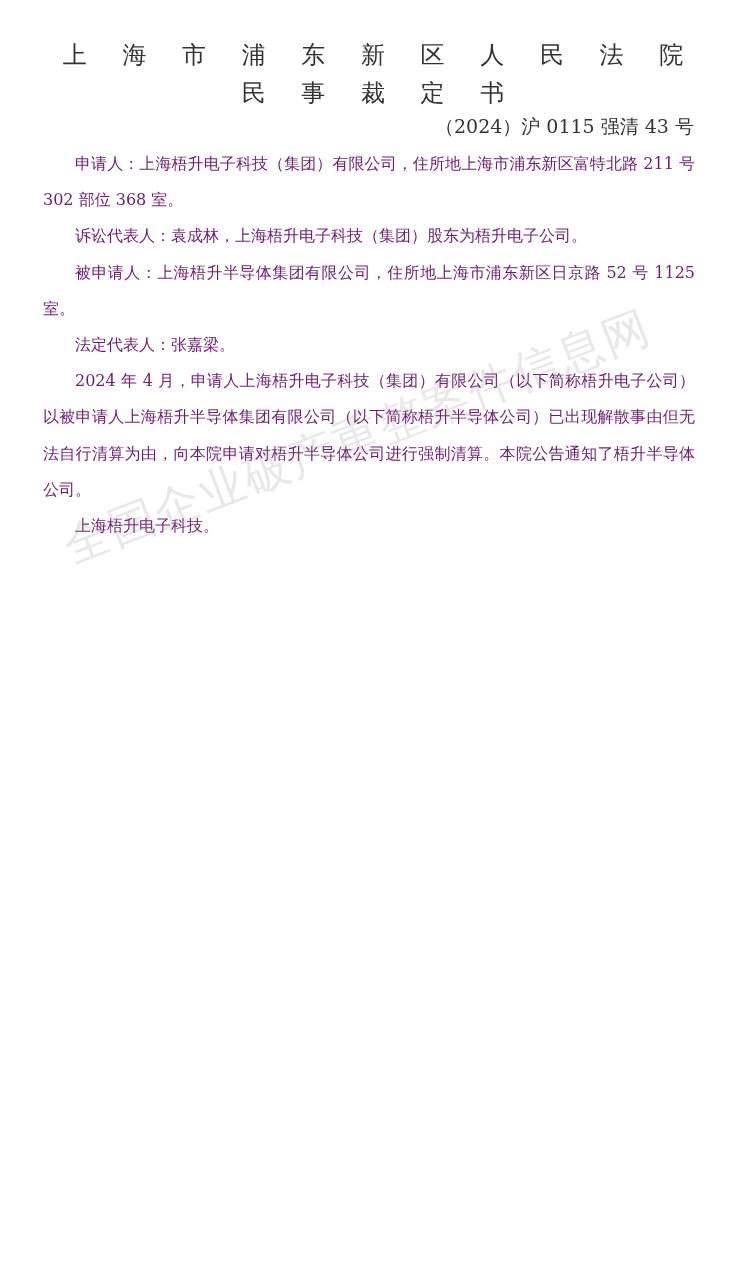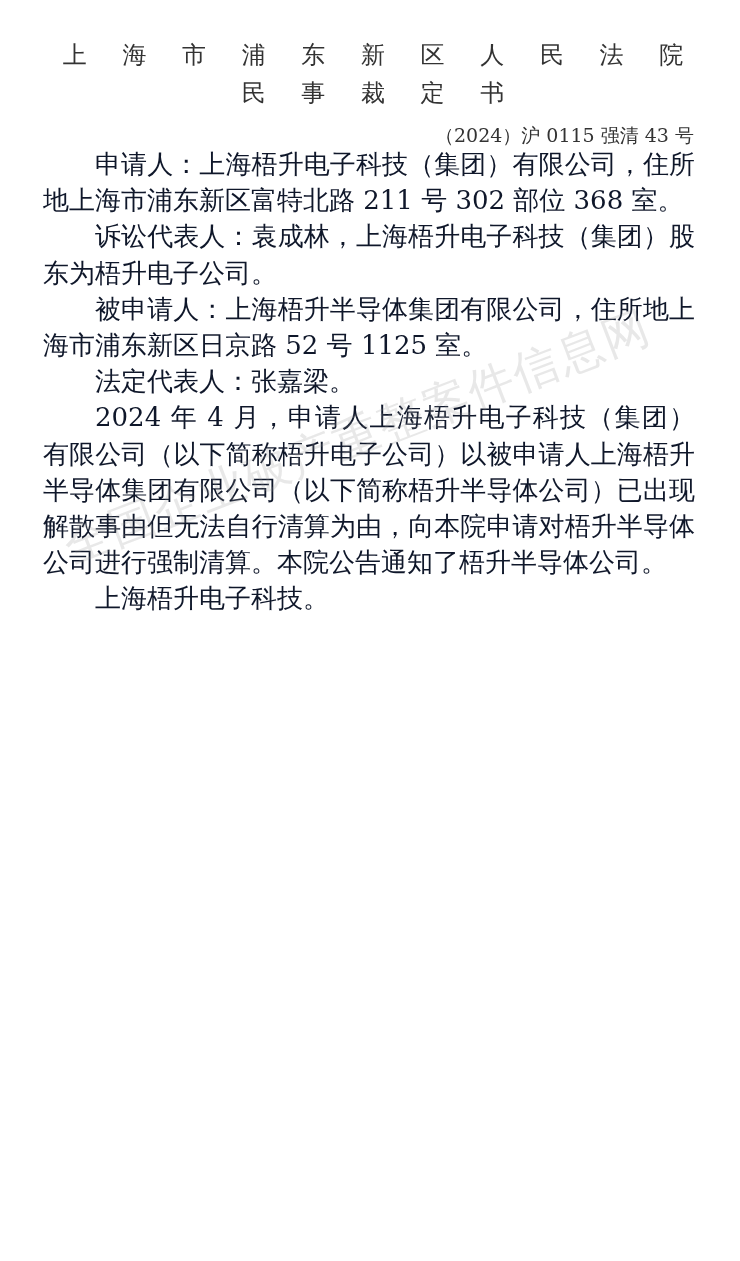--- a/index.html
+++ b/index.html
@@ -3,23 +3,23 @@
 <meta charset="utf-8">
 <style>
   html, body { margin: 0; padding: 0; background: #ffffff; }
   body { width: 740px; height: 1261px; position: relative; overflow: hidden;
          font-family: "DejaVu Serif", "Liberation Serif", serif; color: #2a2a2a; }
   .page { position: absolute; left: 0; top: 0; width: 740px; height: 1261px; }
   .title { position: absolute; left: 0; width: 740px; text-align: center; font-size: 24px;
            letter-spacing: 14px; color: #333; line-height: 30px; }
   .title1 { top: 40px; padding-left: 10px; }
   .title2 { top: 78px; padding-left: 10px; }
-  .case-no { position: absolute; top: 122px; right: 46px; font-size: 19px; color: #333; line-height: 26px; }
-  .body { position: absolute; left: 43px; top: 146px; width: 652px; font-size: 26px;
-          line-height: 36.2px; text-align: justify; color: #0f172a; }
+  .case-no { position: absolute; top: 113px; right: 46px; font-size: 19px; color: #333; line-height: 26px; }
+  .body { position: absolute; left: 43px; top: 146px; width: 652px; font-size: 16px;
+          line-height: 36.2px; text-align: justify; color: #701a75; }
   .body p { margin: 0; text-indent: 2em; }
   .watermark { position: absolute; left: 55px; top: 520px; font-size: 46px; color: rgba(150,150,150,0.22);
                transform: rotate(-21deg); transform-origin: left top; white-space: nowrap;
                font-family: "DejaVu Sans", sans-serif; letter-spacing: 2px; pointer-events: none; }
 </style>
 </head>
 <body>
 
 <div class="page">
   <div class="title title1">上 海 市 浦 东 新 区 人 民 法 院</div>

